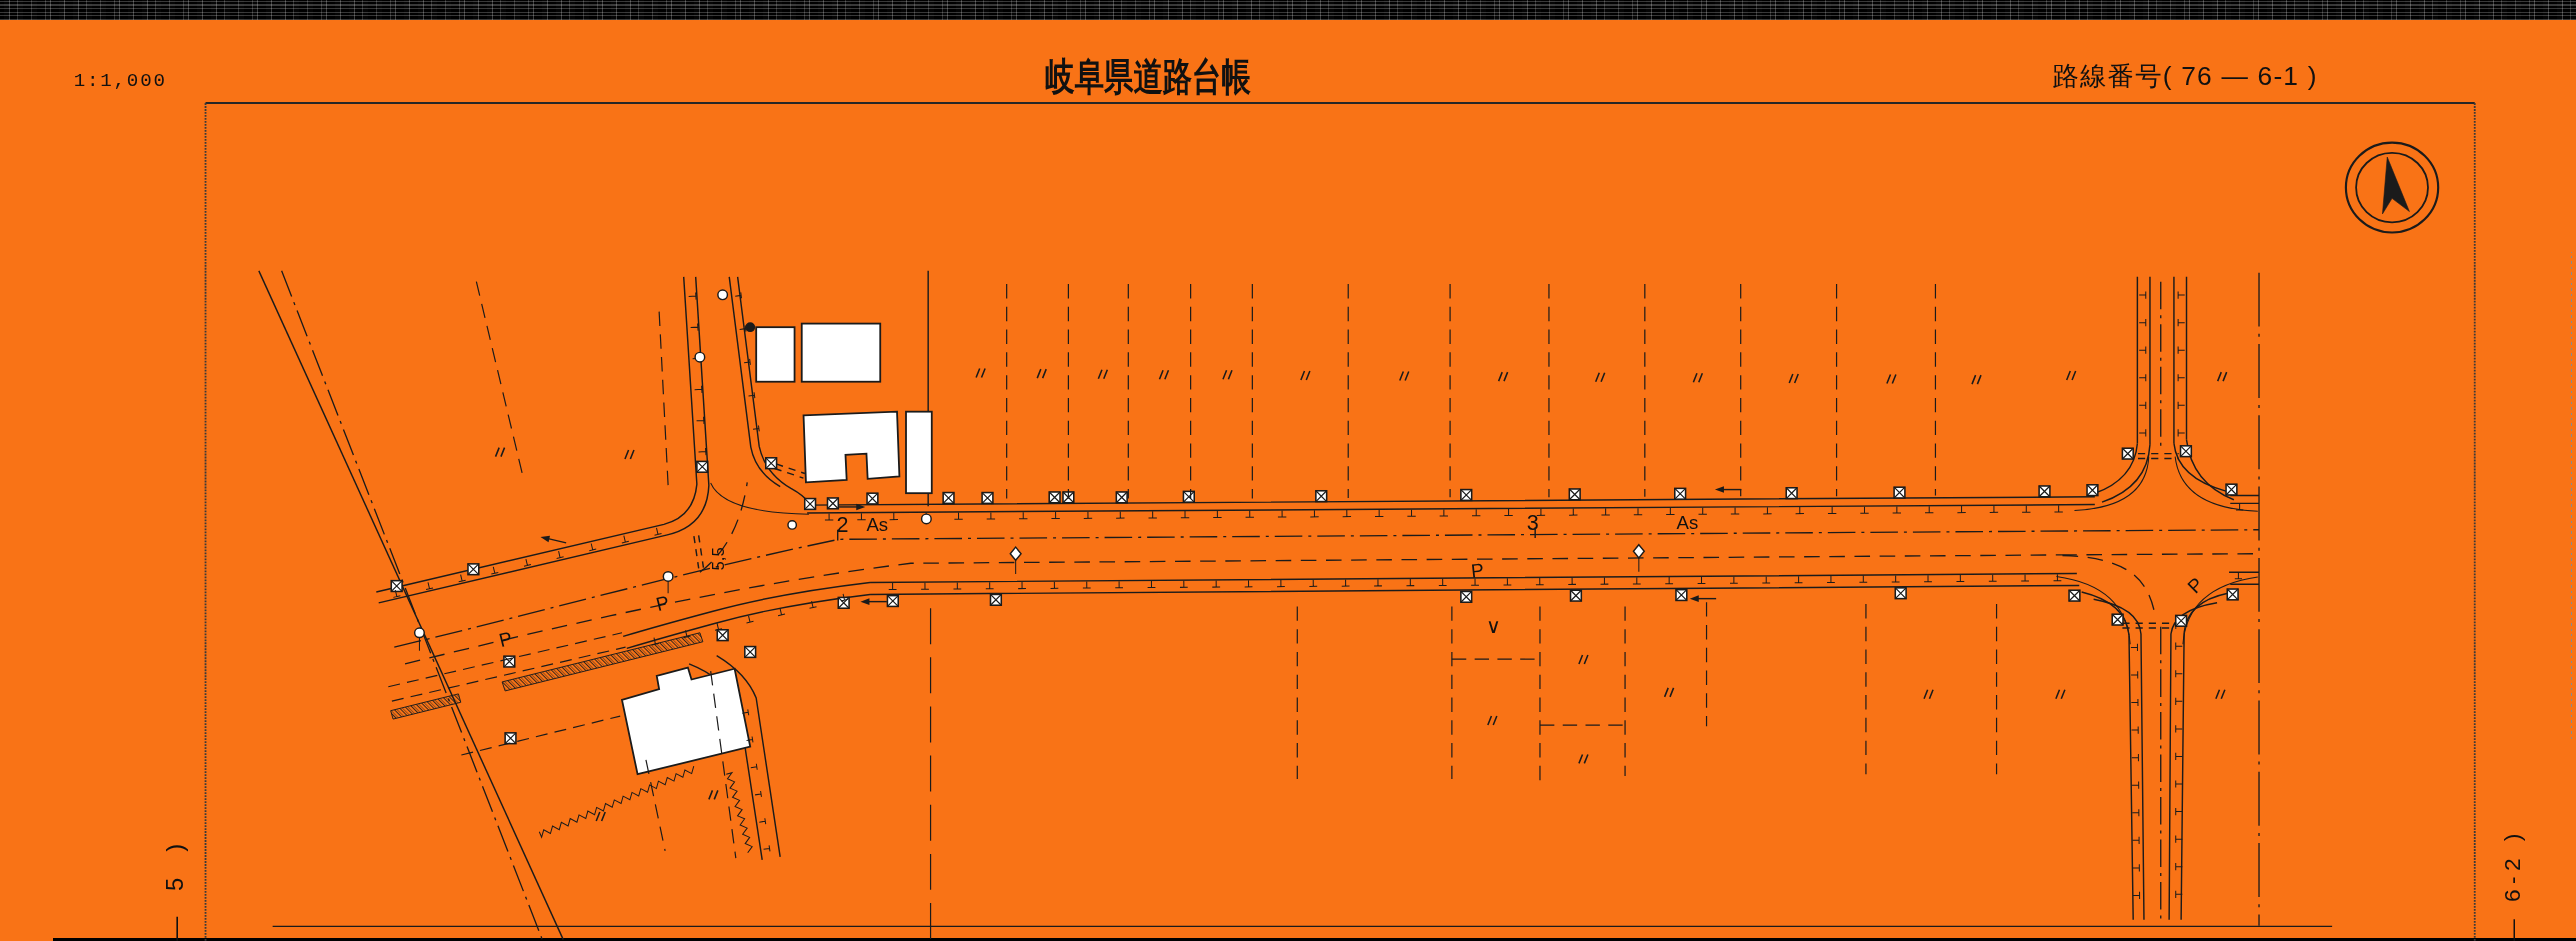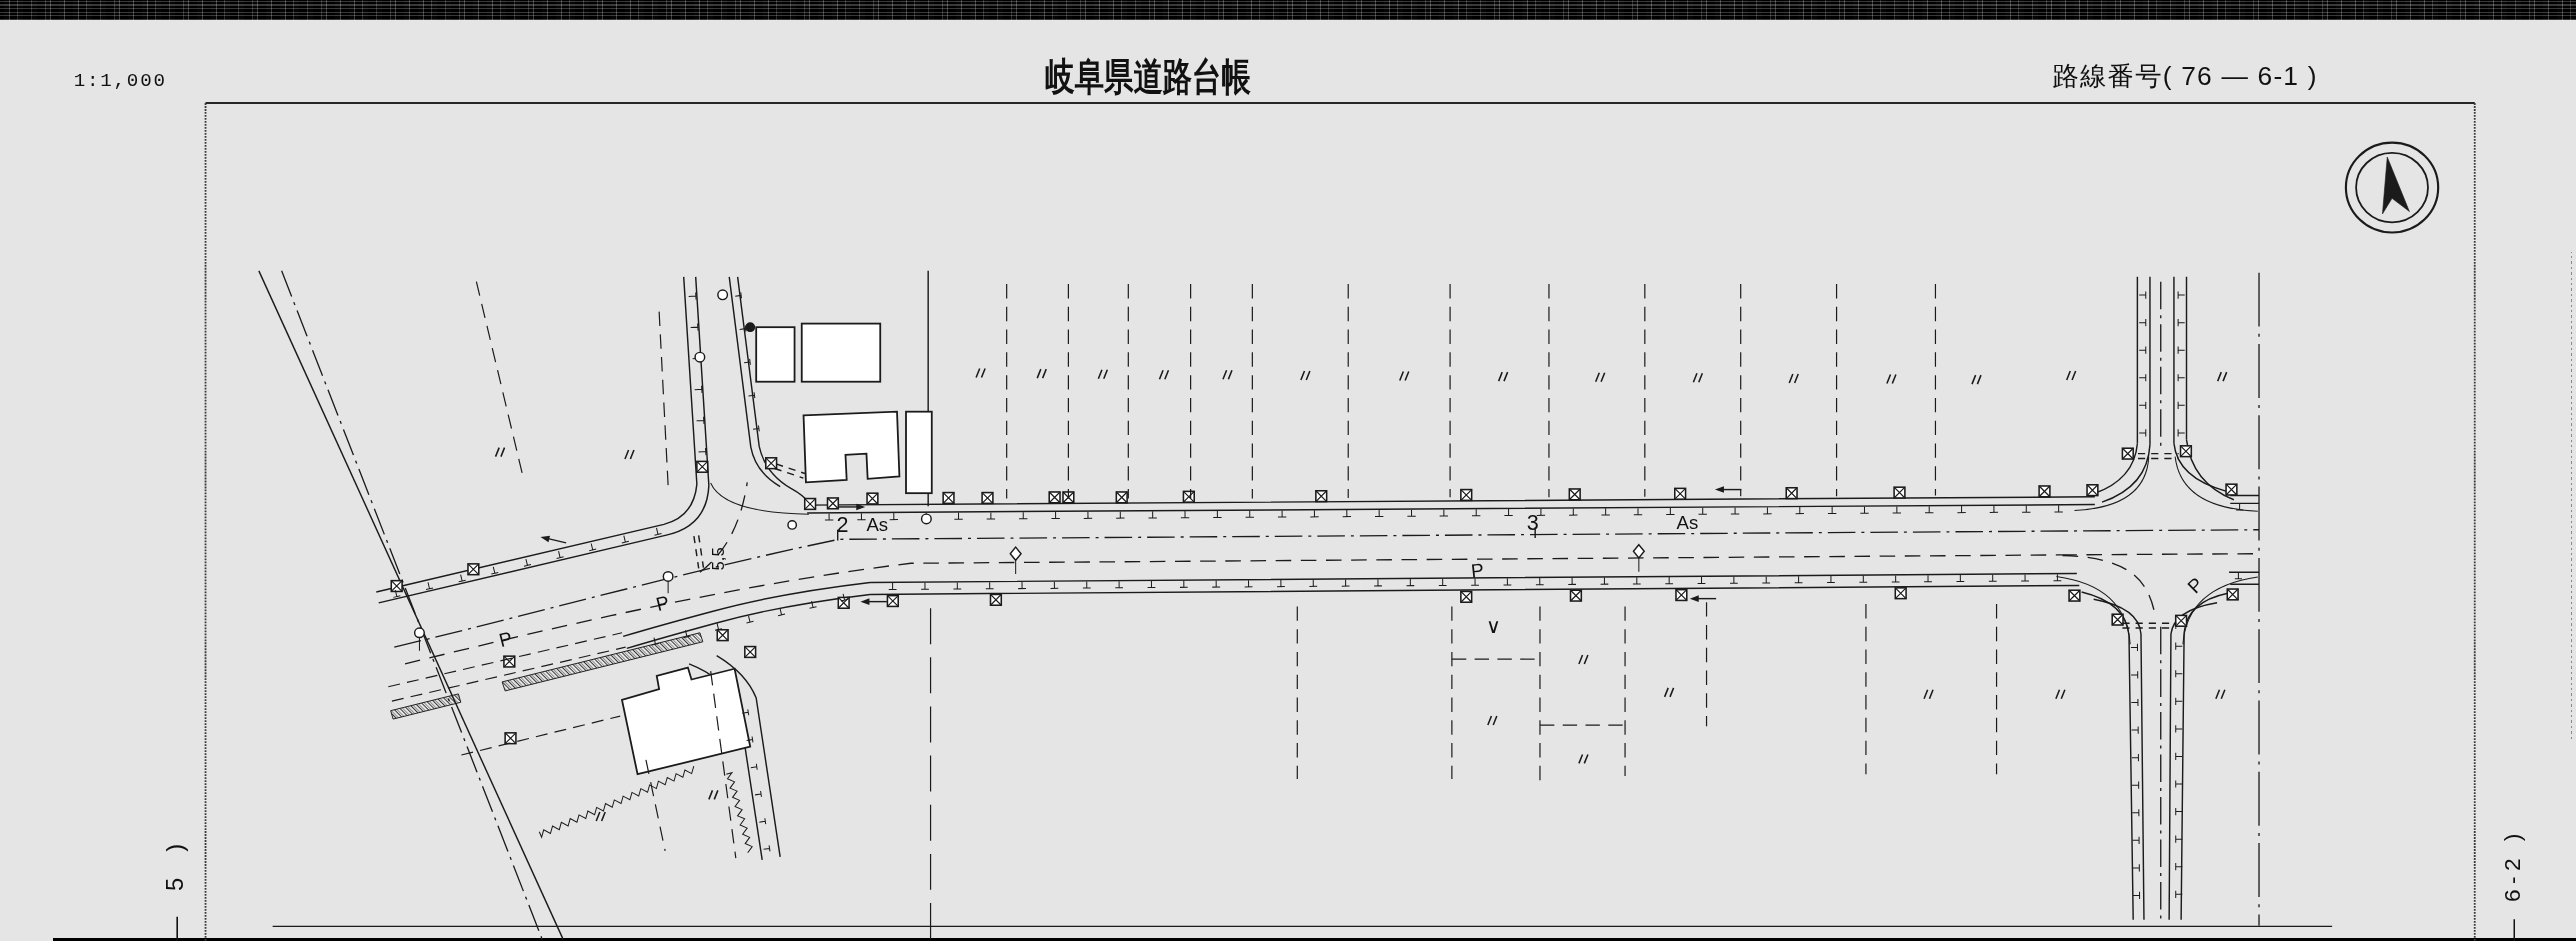--- a/index.html
+++ b/index.html
@@ -1,18 +1,18 @@
 <!DOCTYPE html>
 <html style="font-size:9.6px"><head>
 <meta charset="utf-8">
 <style>
   html,body{margin:0;padding:0;background:#fff;}
   body{width:2576px;height:942px;overflow:hidden;position:relative;
        font-family:"Liberation Sans",sans-serif;color:#1b1b1b;}
-  #sheet{position:absolute;inset:0;background:#e5e5e5;padding-left:20px;}
+  #sheet{position:absolute;inset:0;background:#f97316;padding-left:20px;}
   .scan-top{position:absolute;left:0;top:0;width:2576px;height:20.4px;
     background-image:
       repeating-linear-gradient(90deg,#000 0 3.6px,#2e2e2e 3.6px 4.2px,#050505 4.2px 9px,#3f3f3f 9px 9.6px,#000 9.6px 13.8px),
       repeating-linear-gradient(0deg,rgba(255,255,255,.22) 0 1.2px,rgba(0,0,0,0) 1.2px 3.6px);
     background-blend-mode:screen;}
   .scan-bottom{position:absolute;left:53px;right:0;bottom:0;height:4.2px;background:#000;}
   .scan-right{position:absolute;left:2571px;top:252px;width:1.2px;height:487px;
     background:repeating-linear-gradient(0deg,#8a8a8a 0 2.4px,transparent 2.4px 5.4px);}
   svg{position:absolute;left:0;top:0;}
   .ln{fill:none;stroke:#1b1b1b;stroke-width:2.4;stroke-linecap:butt;}

